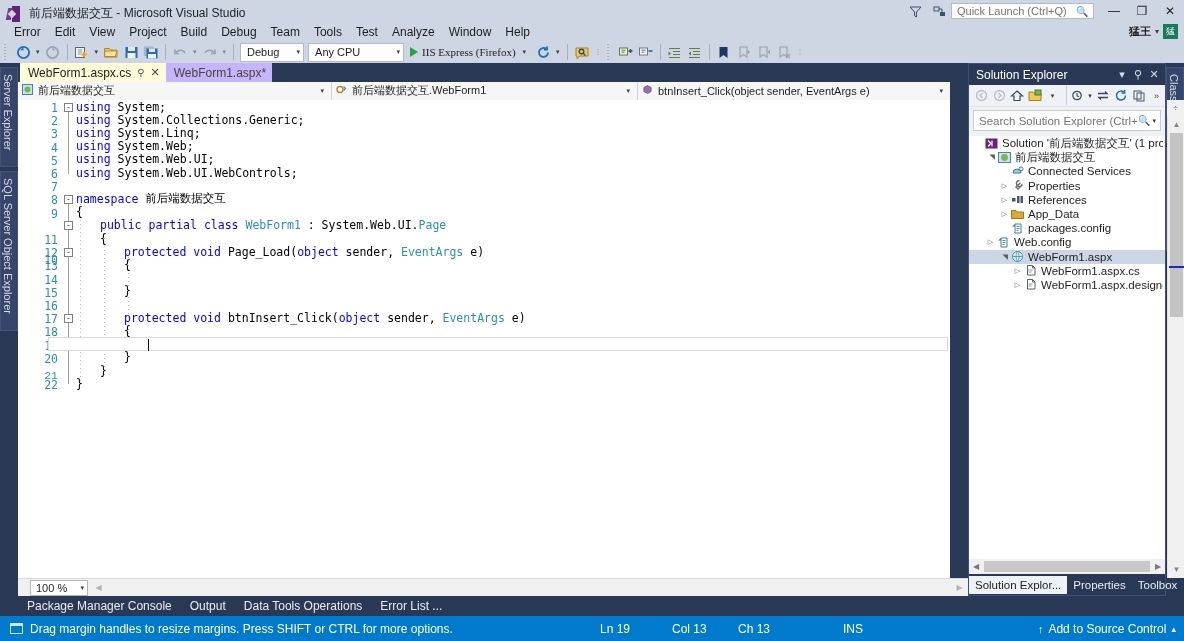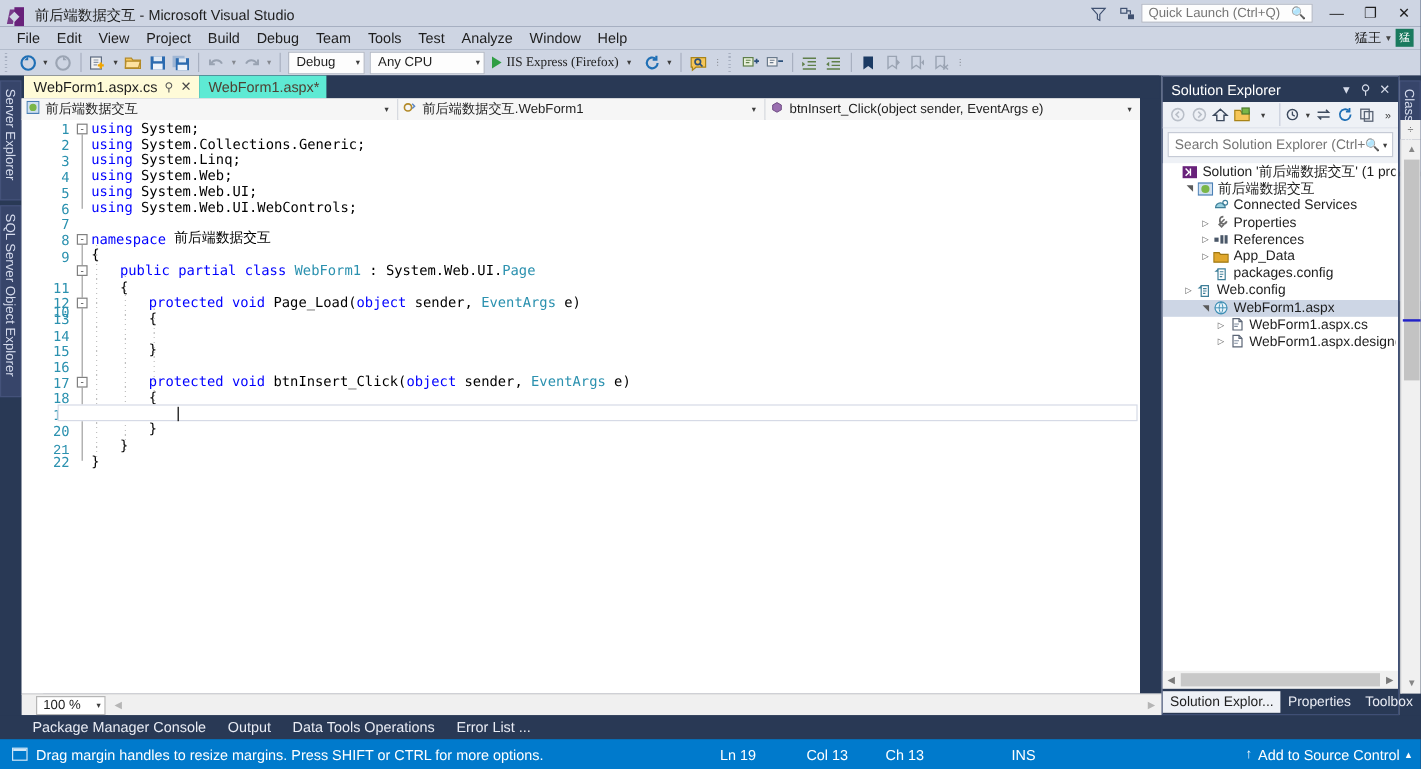--- a/index.html
+++ b/index.html
@@ -65,21 +65,21 @@
     position: absolute; left: 0; top: 22px; width: 1184px; height: 19px;
     background: #ced5e3; display: flex; align-items: center; padding-left: 7px;
   }
   .menu-item {
     padding: 2px 7px; font-size: 12px; color: #1e1e1e; white-space: nowrap;
   }
   .signin {
     position: absolute; right: 4px; top: 0; height: 19px;
     display: flex; align-items: center; gap: 4px; padding-right: 2px;
   }
-  .signin .name { font-size: 11px; color: #1e1e1e; }
+  .signin .name { font-size: 11px; color: #1e1e1e; font-weight: bold; }
   .signin .caret { font-size: 8px; color: #444; }
   .avatar {
     width: 15px; height: 15px; background: #1a7a5e; color: #fff;
     font-size: 9px; display: flex; align-items: center; justify-content: center;
   }
 
   
   .toolbar {
     position: absolute; left: 0; top: 41px; width: 1184px; height: 22px;
     background: #ced5e3; display: flex; align-items: center; padding-left: 2px;
@@ -133,21 +133,21 @@
   }
   .tabstrip {
     position: absolute; left: 2px; top: 0; width: 946px; height: 19px;
     background: #293955; display: flex; align-items: flex-end;
   }
   .etab {
     height: 19px; display: flex; align-items: center; padding: 0 6px 0 8px;
     font-size: 12px; gap: 6px; white-space: nowrap;
   }
   .etab.active { background: #fffbd8; color: #1e1e1e; }
-  .etab.inactive { background: #5eead4; color: #4e4233; }
+  .etab.inactive { background: #c4b5fd; color: #4e4233; }
   .etab .pin { font-size: 10px; color: #565656; }
   .etab .x { font-size: 11px; color: #4a4a4a; }
 
   .navbar {
     position: absolute; left: 18px; top: 82px; width: 932px; height: 18px;
     background: #f0f0f0; display: flex; align-items: center; border-bottom: 1px solid #cfd3da;
   }
   .navcombo {
     height: 18px; display: flex; align-items: center; gap: 5px;
     padding: 0 3px 0 4px; font-size: 11px; color: #1e1e1e;
@@ -313,21 +313,21 @@
         <input type="text" placeholder="Quick Launch (Ctrl+Q)" style="">
         <span class="ql-mag">🔍</span>
       </div>
       <div class="win-btn">—</div>
       <div class="win-btn">❐</div>
       <div class="win-btn close">✕</div>
     </div>
   </div>
 
   <div class="menubar">
-    <div class="menu-item">File</div>
+    <div class="menu-item">Error</div>
     <div class="menu-item">Edit</div>
     <div class="menu-item">View</div>
     <div class="menu-item">Project</div>
     <div class="menu-item">Build</div>
     <div class="menu-item">Debug</div>
     <div class="menu-item">Team</div>
     <div class="menu-item">Tools</div>
     <div class="menu-item">Test</div>
     <div class="menu-item">Analyze</div>
     <div class="menu-item">Window</div>

